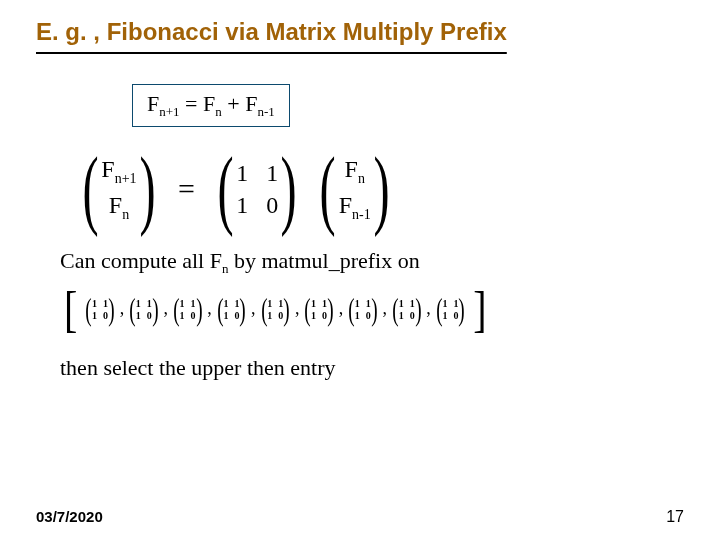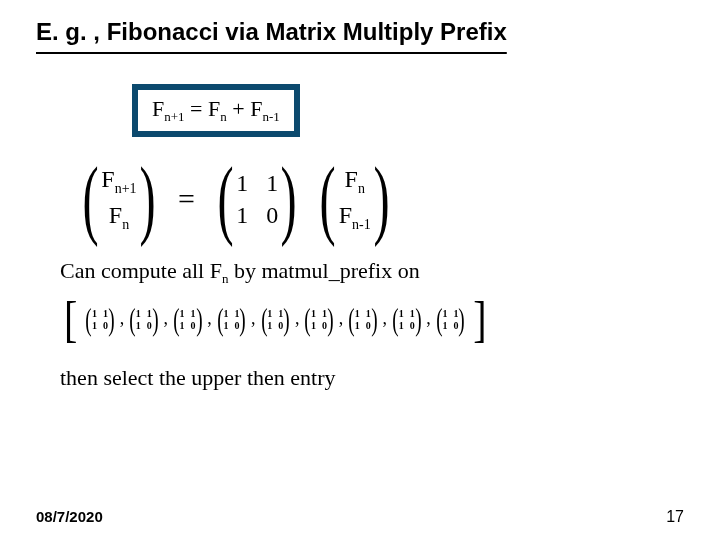--- a/index.html
+++ b/index.html
@@ -15,31 +15,31 @@
   }
   .slide {
     width: 720px;
     height: 540px;
     padding: 18px 36px 0 36px;
     position: relative;
   }
   .title {
     font-size: 24px;
     font-weight: bold;
-    color: #000000;
+    color: #a16207;
     text-decoration: underline;
     text-decoration-color: #000;
     text-underline-offset: 12px;
     text-decoration-thickness: 2px;
     padding-bottom: 6px;
     margin-bottom: 32px;
   }
   .recurrence {
     display: inline-block;
-    border: 6px solid #0c4a6e;
+    border: 1px solid #0c4a6e;
     padding: 6px 14px;
     font-family: "Times New Roman", Times, serif;
     font-size: 22px;
     margin-left: 96px;
     margin-bottom: 26px;
   }
   .sub { font-size: 13px; vertical-align: sub; }
   .mat-eq {
     display: flex;
     align-items: center;
@@ -302,16 +302,16 @@
             </span>
           </span>
         </span>
       </span>
     <span class="bigbr">]</span>
   </div>
 
   <div class="then-text">then select the upper then entry</div>
 
   <div class="footer">
-    <span class="date">08/7/2020</span>
+    <span class="date">03/7/2020</span>
     <span class="pagenum">17</span>
   </div>
 </div>
 
 </body></html>

